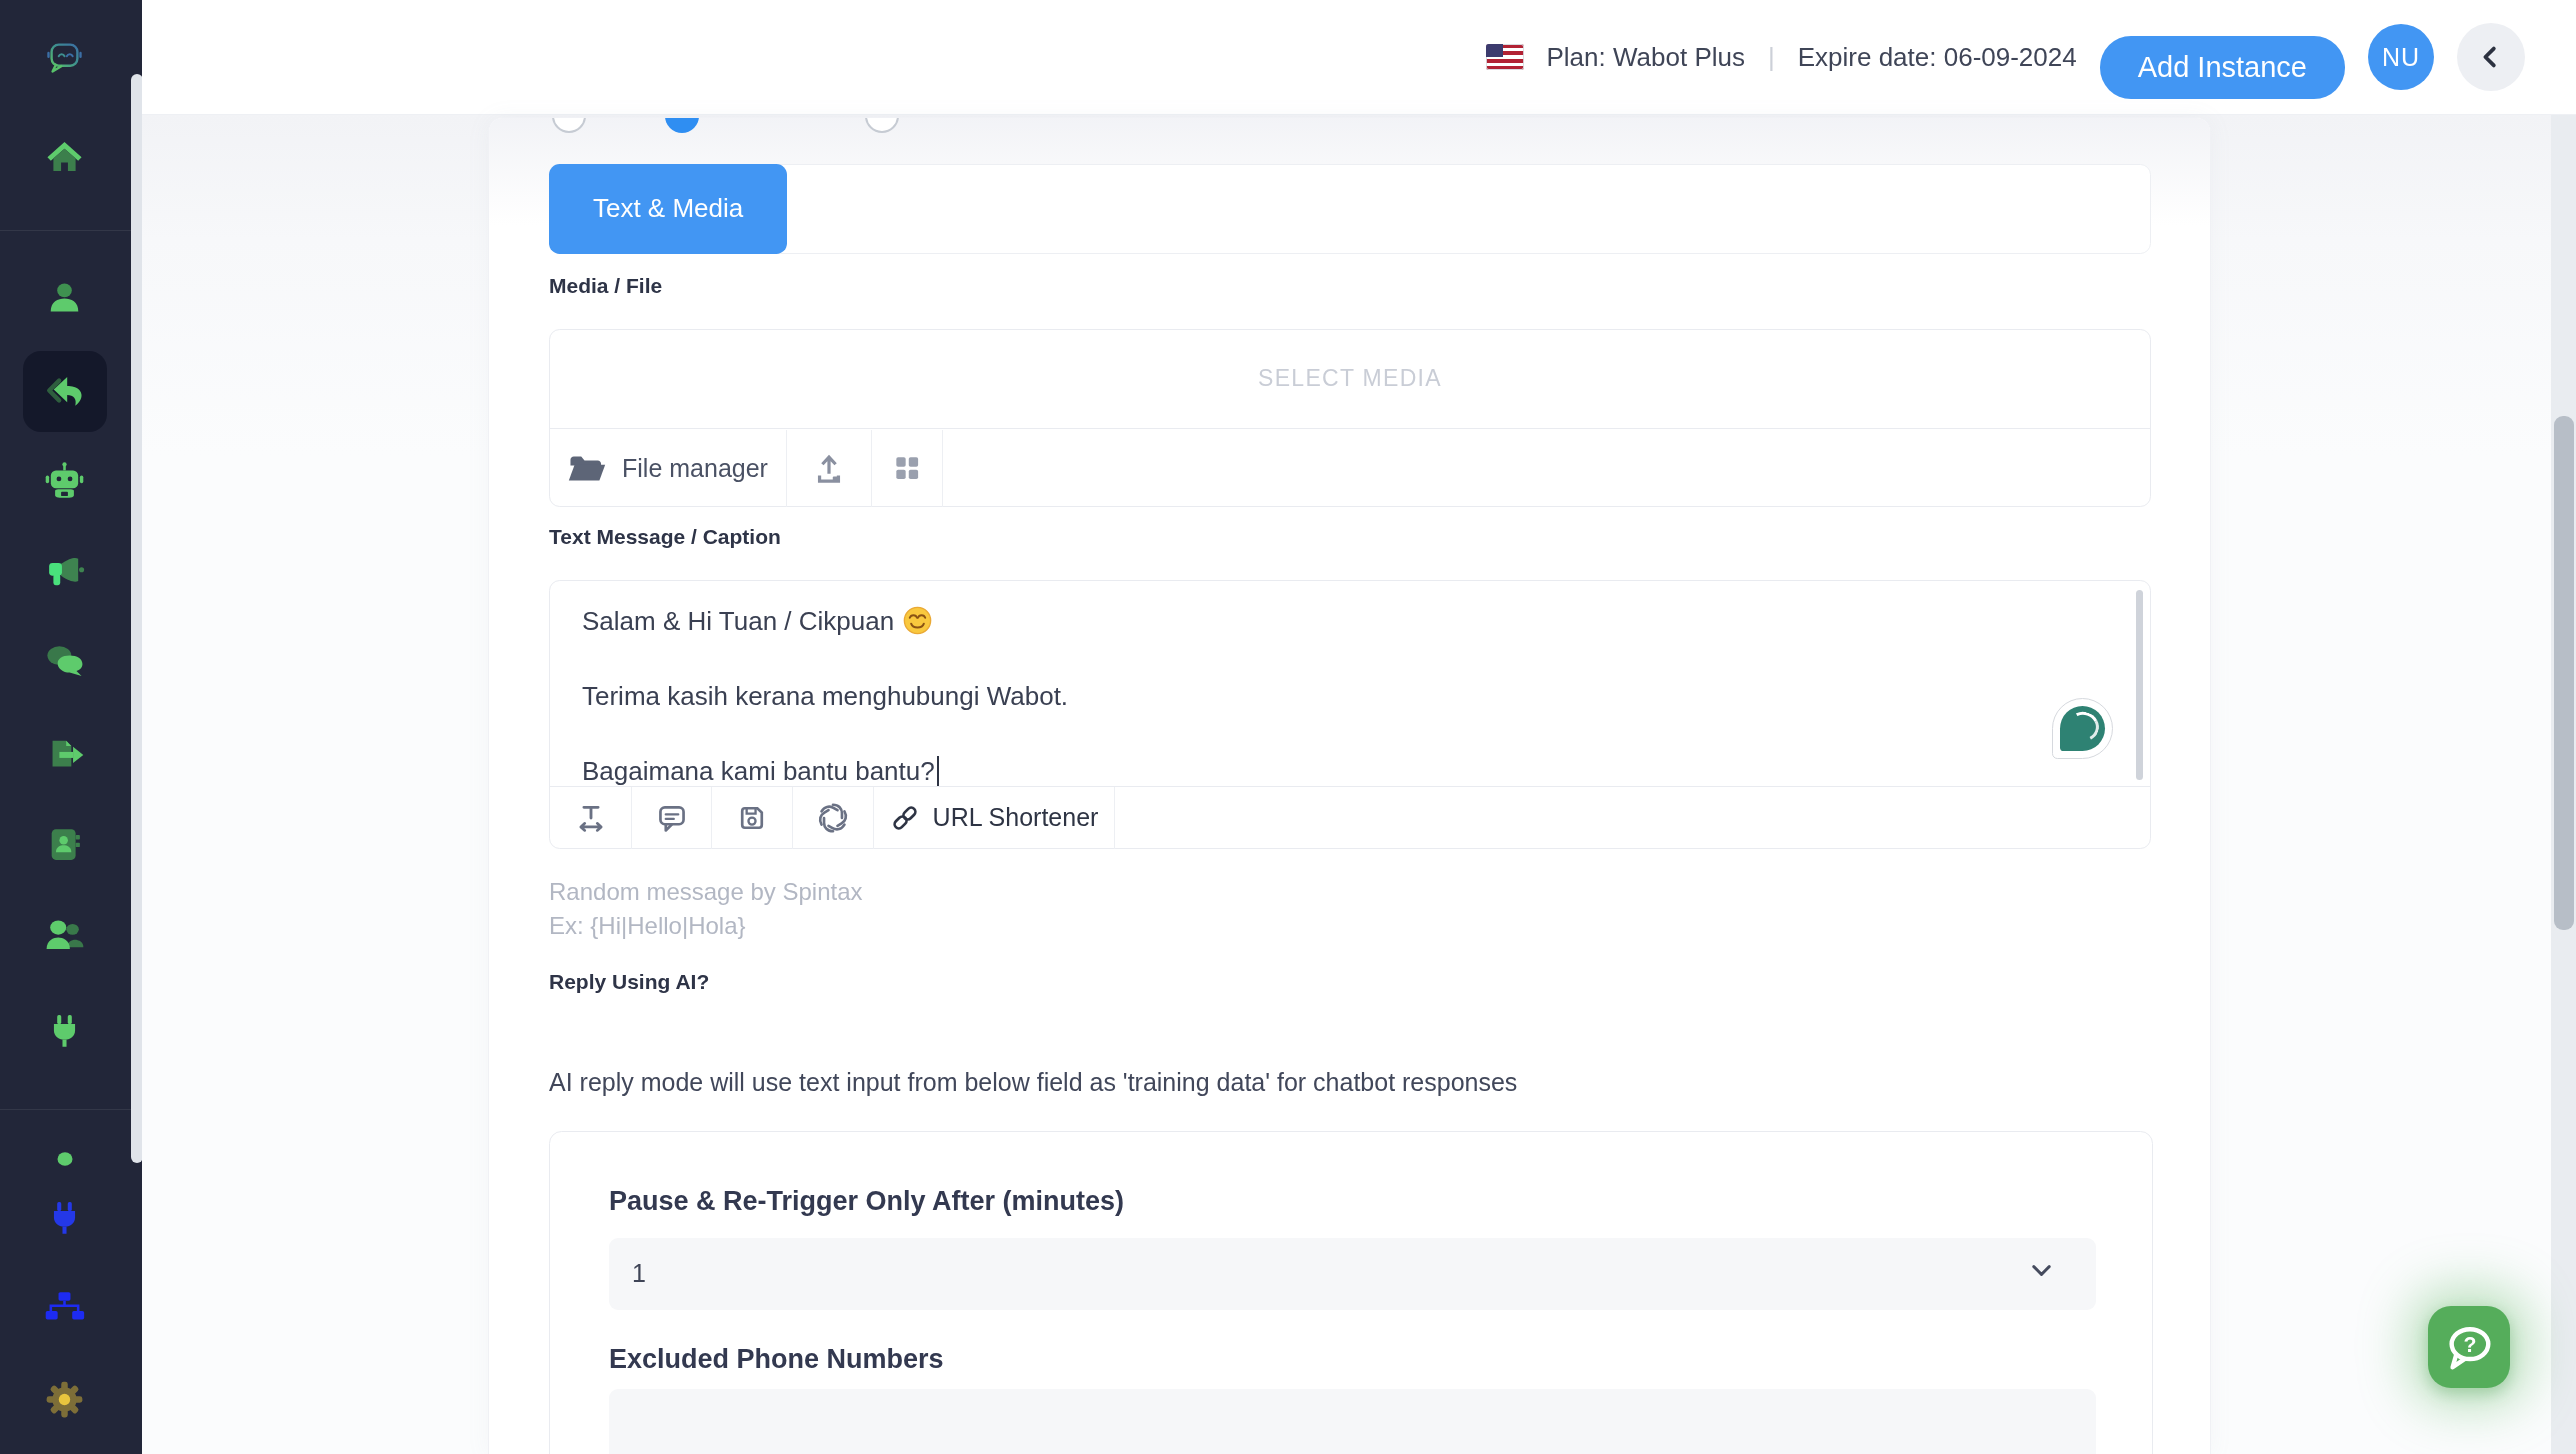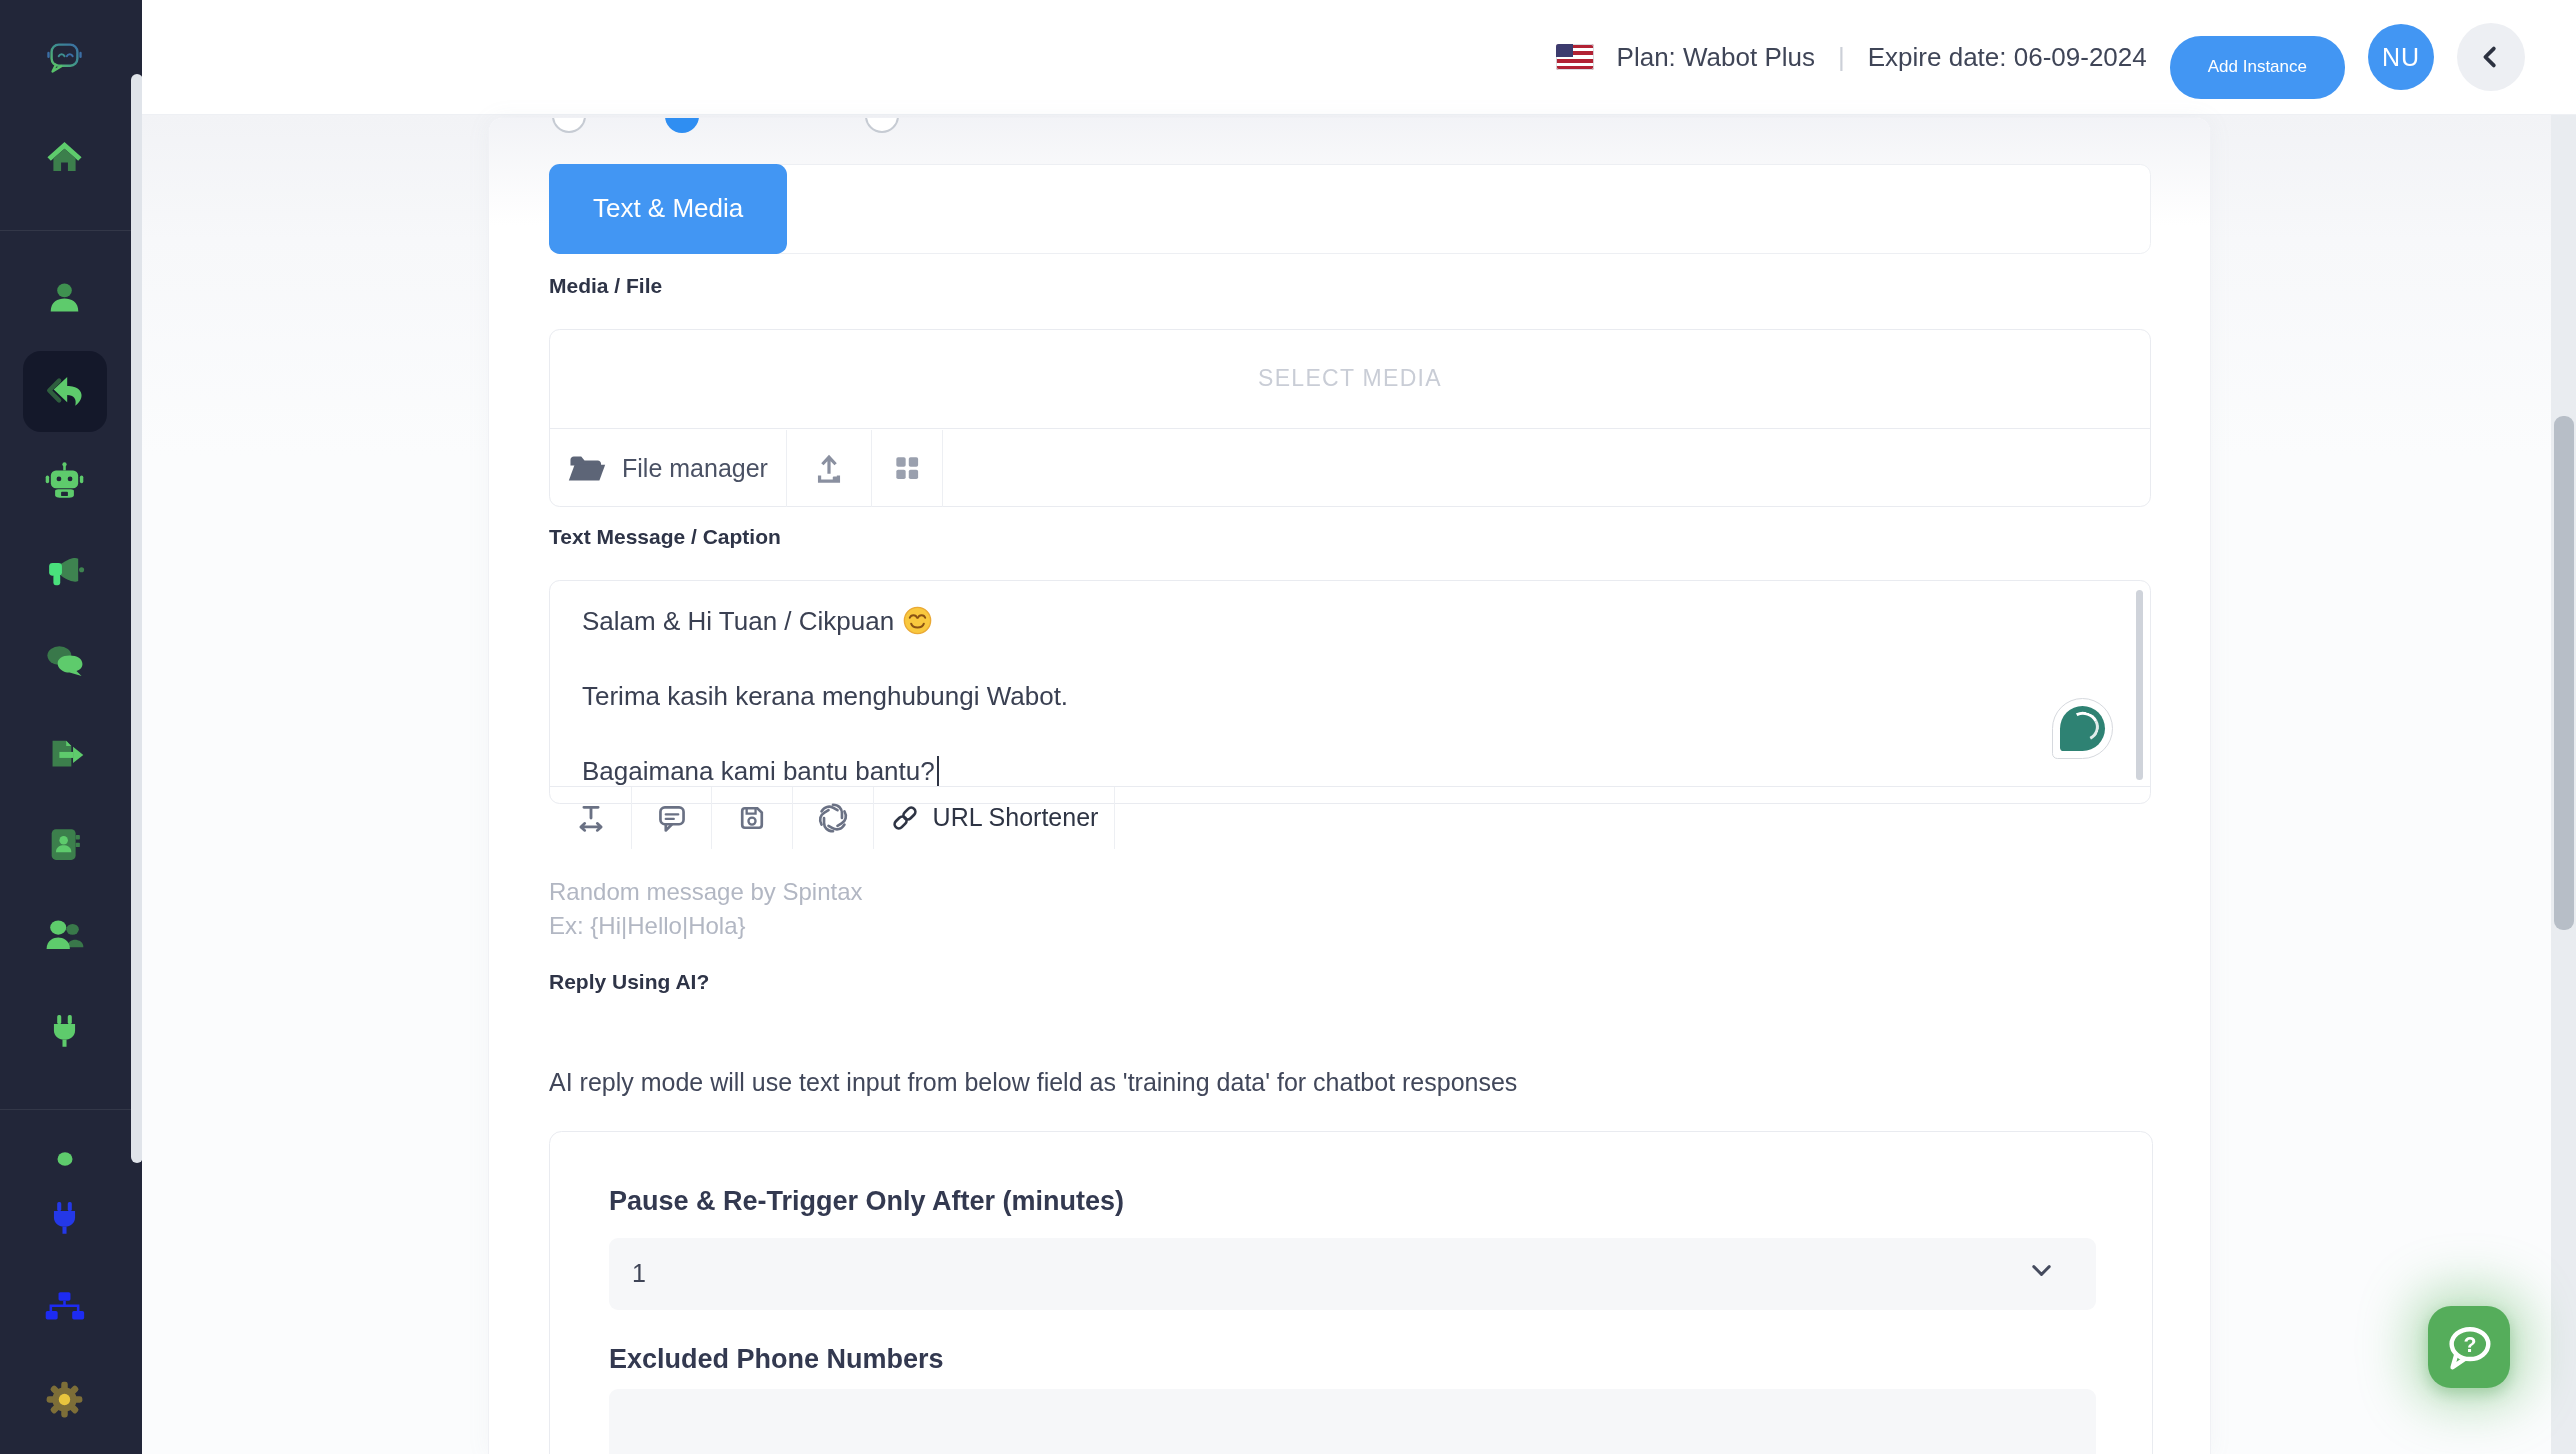--- a/index.html
+++ b/index.html
@@ -18,21 +18,21 @@
   
   .header{position:absolute;left:142px;top:0;width:2434px;height:115px;background:#fff;
           border-bottom:0.9px solid #eef0f4;display:flex;align-items:center;justify-content:flex-end;
           padding-right:51px;gap:23px;}
   .flag{width:38px;height:26px;border-radius:2.7px;position:relative;overflow:hidden;flex:0 0 auto;
         background:repeating-linear-gradient(180deg,#b22234 0 3.8px,#ffffff 3.8px 7.5px);box-shadow:0 0 0 0.9px #d8dbe0 inset;}
   .flag::before{content:"";position:absolute;left:0;top:0;width:17px;height:13.4px;background:#3c3b6e;}
   .hdr-text{font-size:26px;color:#3f4557;font-weight:500;}
   .hdr-sep{font-size:26px;color:#ccd0d8;font-weight:400;}
   .btn-primary{height:63px;padding:0 38px;border-radius:31px;background:#4296f3;color:#fff;
-               font-size:17px;font-weight:500;display:flex;align-items:center;justify-content:center;margin-top:20px;}
+               font-size:29px;font-weight:500;display:flex;align-items:center;justify-content:center;margin-top:20px;}
   .avatar{width:66px;height:66px;border-radius:50%;background:#4296f3;color:#fff;font-size:25px;font-weight:500;
           display:flex;align-items:center;justify-content:center;letter-spacing:0.9px;}
   .backbtn{width:68px;height:68px;border-radius:50%;background:#edeff3;display:flex;align-items:center;justify-content:center;}
 
   
   .content{position:absolute;left:142px;top:115px;width:2409px;height:1339px;
            background:linear-gradient(180deg,#f2f3f6 0px,#f7f8fa 125px,#fbfcfd 340px,#fbfcfd 100%);}
   .card{position:absolute;left:346px;top:1.8px;width:1723px;height:1337px;background:#fff;
         border:0.9px solid #f0f1f5;border-bottom:none;border-radius:14.3px 14.3px 0 0;overflow:hidden;
         box-shadow:0 1.8px 23px rgba(140,150,170,.07);}
@@ -53,21 +53,21 @@
 
   .mediabox{position:absolute;left:60px;top:211px;width:1602px;height:178px;border:1.3px solid #e9ebf0;border-radius:10.7px;background:#fff;}
   .media-preview{position:absolute;left:0;top:0;width:100%;height:99px;border-bottom:1.3px solid #e9ebf0;
           display:flex;align-items:center;justify-content:center;font-size:23px;letter-spacing:1.3px;color:#c9cdd6;}
   .media-row{position:absolute;left:0;top:100px;width:100%;height:77px;display:flex;align-items:stretch;}
   .mcell{display:flex;align-items:center;justify-content:center;border-right:1.3px solid #edeff3;gap:16px;}
   .mcell-fm{width:237px;font-size:25px;color:#4a5164;}
   .mcell-ic{width:85px;}
   .mcell-ic2{width:71px;}
 
-  .msgbox{position:absolute;left:60px;top:462px;width:1602px;height:224px;border:1.3px solid #e9ebf0;border-radius:10.7px;background:#fff;}
+  .msgbox{position:absolute;left:60px;top:462px;width:1602px;height:269px;border:1.3px solid #e9ebf0;border-radius:10.7px;background:#fff;}
   .msg-text{position:absolute;left:0;top:0;width:100%;height:205px;padding:21.5px 32px;font-size:26px;color:#3a4052;line-height:39px;overflow:hidden;}
   .msg-text p{margin:0 0 36px 0;}
   .cursor{display:inline-block;width:2.2px;height:30px;background:#2e3444;vertical-align:-5.4px;margin-left:1.8px;}
   .emoji{display:inline-block;width:29px;height:29px;vertical-align:-4.5px;margin-left:9px;}
   .msg-scroll{position:absolute;left:1586px;top:9px;width:7.2px;height:190px;background:#cfd3da;border-radius:3.6px;}
   .msg-toolbar{position:absolute;left:0;top:205px;width:100%;height:63px;border-top:1.3px solid #e9ebf0;display:flex;align-items:stretch;}
   .tcell{display:flex;align-items:center;justify-content:center;border-right:1.3px solid #edeff3;}
   .t1{width:82px;} .t2{width:80px;} .t3{width:81px;} .t4{width:81px;}
   .turl{width:241px;gap:13px;font-size:25px;color:#2e3444;}
 

